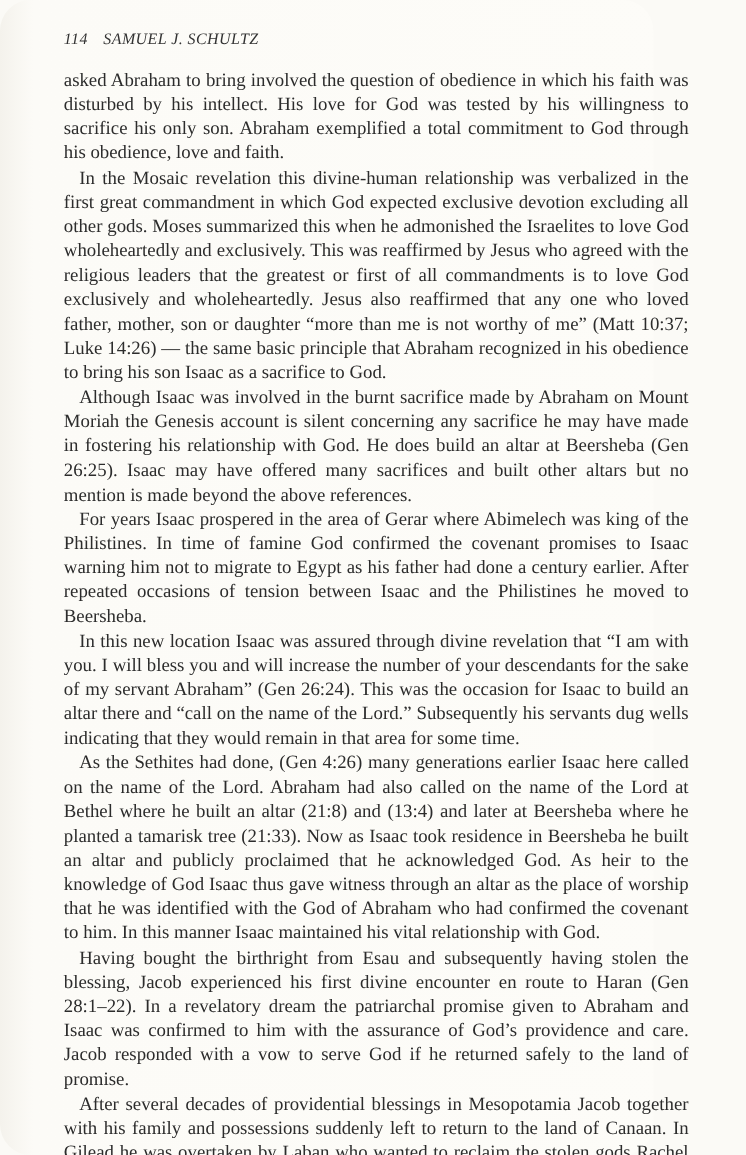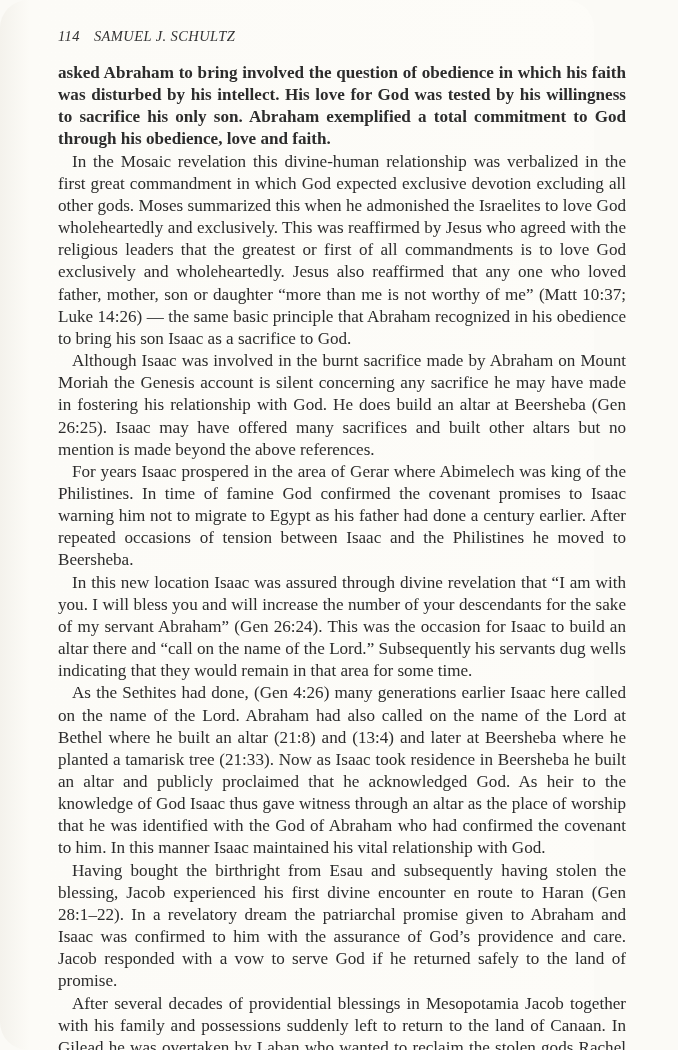--- a/index.html
+++ b/index.html
@@ -41,21 +41,21 @@
       font-size: 17.1px;
       line-height: 22.15px;
       text-align: justify;
       color: #2c2c2c;
     }
     .body-text p {
       margin: 0;
       text-indent: 14px;
       hyphens: none;
     }
-    .body-text p.cont { text-indent: 0; font-weight: bold; }
+    .body-text p.cont { text-indent: 0; }
   </style>
 </head>
 <body>
 
 <div class="page">
   <div class="running-head">
     <span class="page-no">114</span>
     <span>SAMUEL J. SCHULTZ</span>
   </div>
 

